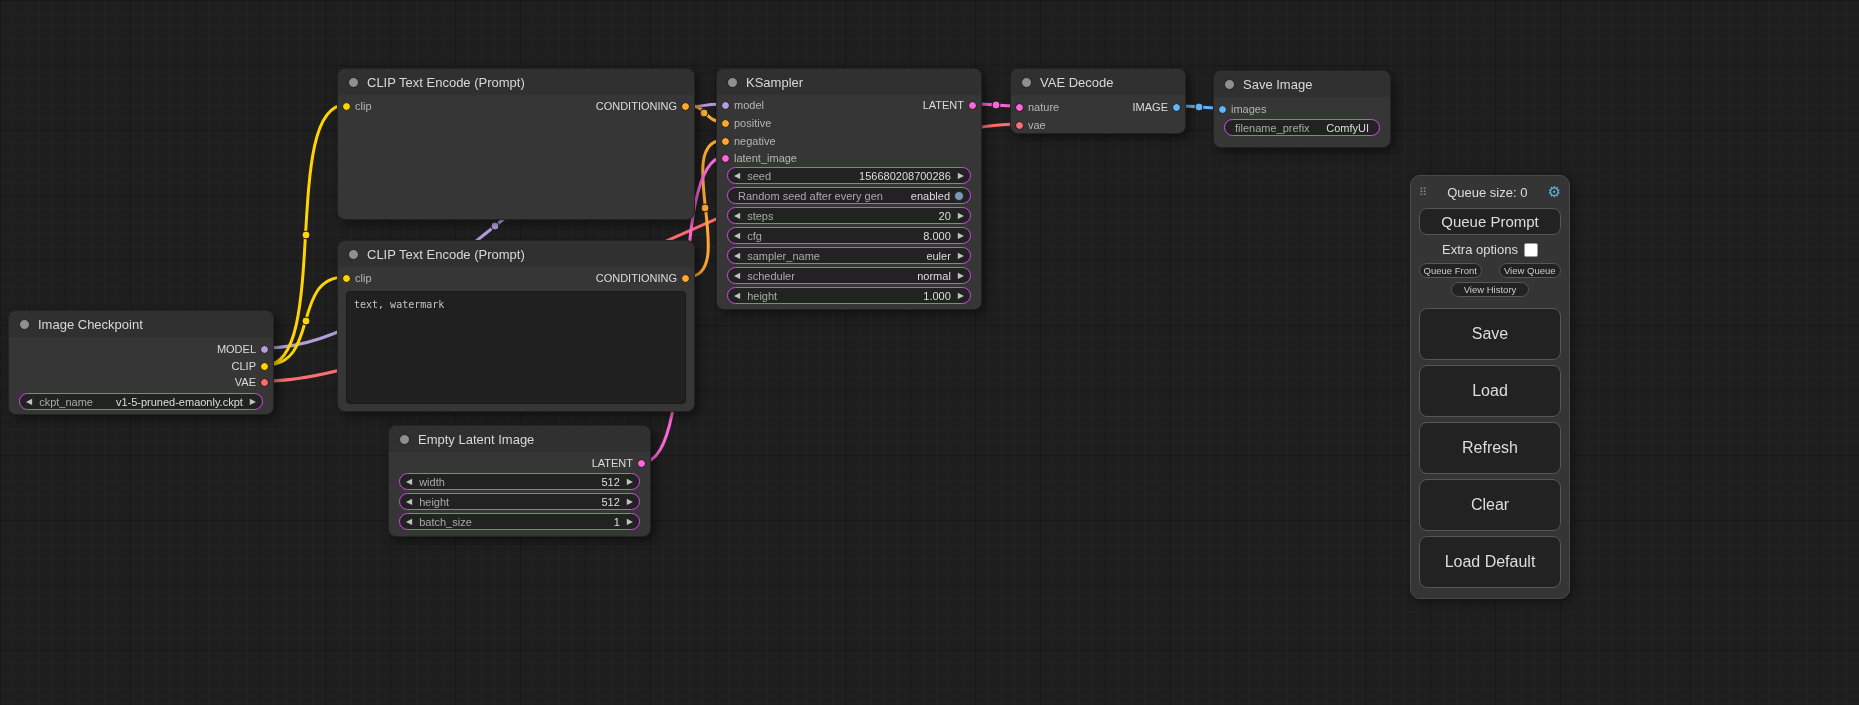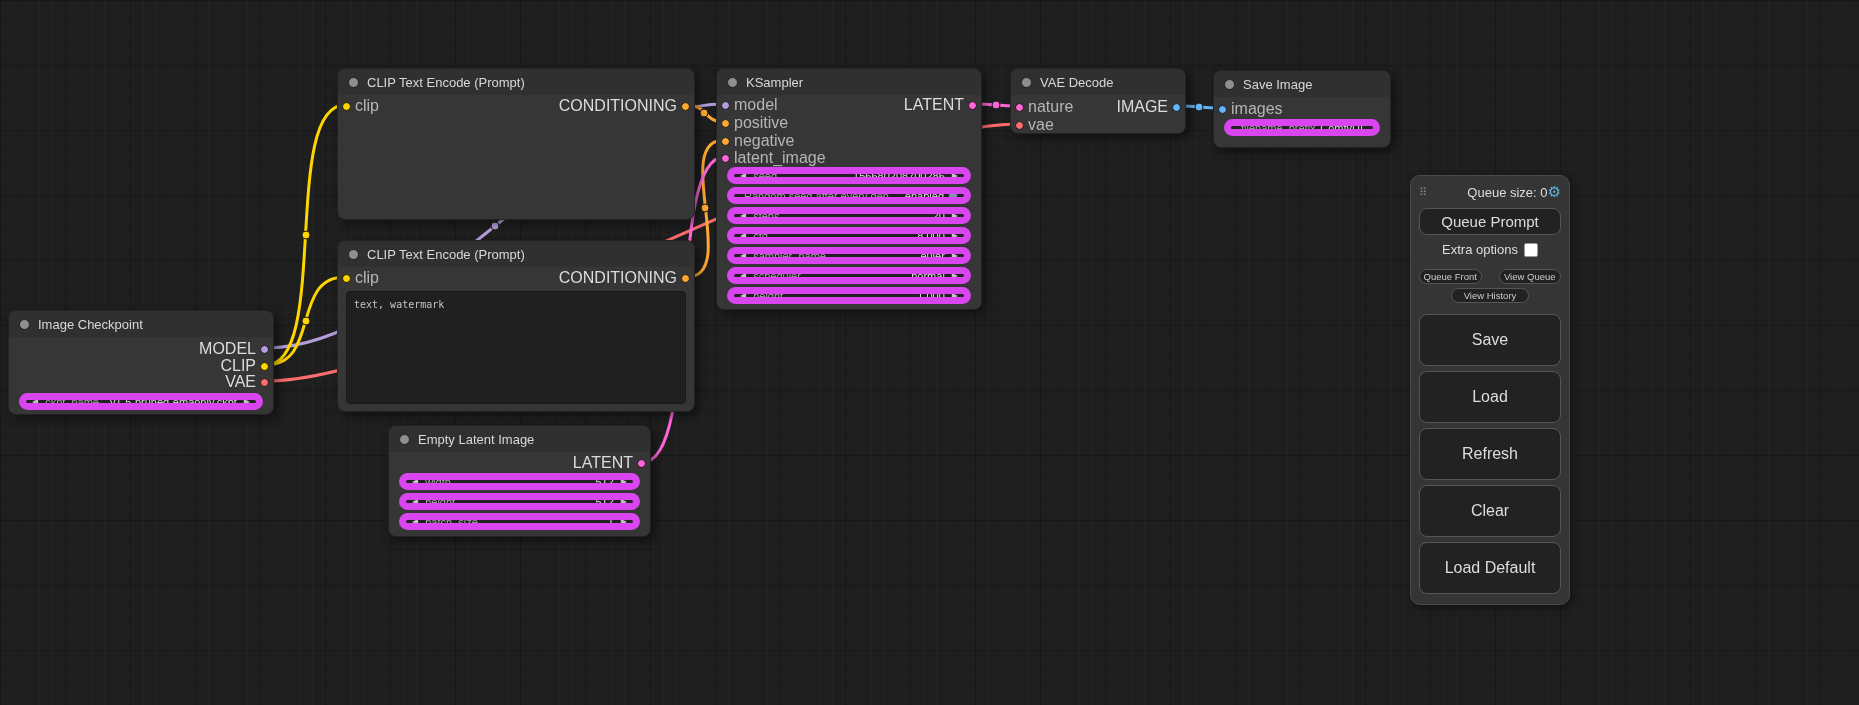--- a/index.html
+++ b/index.html
@@ -18,60 +18,60 @@
   .node{
     position:absolute;background:#363636;border:1px solid #232323;border-radius:8px;
     box-shadow:4px 4px 10px rgba(0,0,0,.45);z-index:2;box-sizing:border-box;
   }
   .node-title{
     position:absolute;left:0;right:0;top:0;height:26px;background:#303030;
     border-radius:7px 7px 0 0;display:flex;align-items:center;padding:5px 10px;gap:8px;box-sizing:border-box;
   }
   .collapse-dot{width:9px;height:9px;border-radius:50%;background:#8f8f8f;border:1px solid #1f1f1f;flex:0 0 auto}
   .title-text{font-size:13px;color:#d8d8d8;white-space:nowrap}
-  .slot{position:absolute;height:16px;line-height:16px;font-size:16px;white-space:nowrap}
+  .slot{position:absolute;height:16px;line-height:16px;font-size:11px;white-space:nowrap}
   .slot-in{left:0;padding-left:17px;color:#b5b5b5}
   .slot-out{right:0;padding-right:17px;color:#dcdcdc}
   .slot .dot{position:absolute;width:9px;height:9px;border-radius:50%;top:3.5px;border:1px solid #161616;box-sizing:border-box}
   .slot-in .dot{left:4px}
   .slot-out .dot{right:4px}
   .d-model{background:#B39DDB}.d-clip{background:#FFD500}.d-vae{background:#FF6E6E}
   .d-cond{background:#FFA931}.d-latent{background:#FF66D9}.d-image{background:#64B5F6}
   .widget{
-    position:absolute;left:10px;right:10px;height:17px;background:#222;border:7px solid #d946ef;
+    position:absolute;left:10px;right:10px;height:17px;background:#222;border:1px solid #d946ef;
     border-radius:9px;display:flex;align-items:center;padding:0 6px;font-size:11px;color:#a9a9a9;
     box-sizing:border-box;white-space:nowrap;overflow:hidden;
   }
   .widget .arrow{color:#c2c2c2;font-size:8px;line-height:1;flex:0 0 auto;cursor:pointer}
   .widget .wname{margin-left:7px}
   .widget .wvalue{margin-left:auto;margin-right:7px;color:#ddd}
   .widget.no-arrows .wname{margin-left:4px}
   .widget.no-arrows .wvalue{margin-right:4px}
   .toggle-circle{width:10px;height:10px;border-radius:50%;background:#7b98b5;border:1px solid #2a2a2a;box-sizing:border-box;flex:0 0 auto}
   .prompt{
     position:absolute;left:8px;right:8px;background:#202020;border:1px solid #1a1a1a;border-radius:4px;
     padding:5px 7px;font-family:"DejaVu Sans Mono",monospace;font-size:10px;color:#c5c5c5;
     line-height:1.5;box-sizing:border-box;overflow:hidden;white-space:pre-wrap;
   }
   #queue-panel{
     position:absolute;left:1410px;top:175px;width:160px;background:#353535;border:1px solid #4a4a4a;
     border-radius:10px;padding:6px 8px 10px;z-index:5;box-sizing:border-box;box-shadow:3px 3px 10px rgba(0,0,0,.4);
   }
   .qp-header{display:flex;align-items:center;height:20px;color:#ddd;font-size:13px}
-  .qp-size{flex:1;text-align:right}
+  .qp-size{flex:1;text-align:center}
   .drag-handle{color:#8a8a8a;font-size:11px;cursor:grab}
   .gear{color:#5db3d9;font-size:15px;cursor:pointer}
   .qp-btn{
     display:block;width:100%;background:#222;border:1px solid #565656;border-radius:8px;color:#ddd;
     font-size:16px;padding:16px 0;margin-top:5px;font-family:inherit;cursor:pointer;text-align:center;
   }
   #queue-prompt{font-size:15px;padding:4px 0;margin-top:6px}
   .qp-extra{display:flex;justify-content:center;align-items:center;gap:6px;color:#ddd;font-size:13px;margin-top:7px}
   .qp-checkbox{width:12px;height:12px;background:#fff;border:1px solid #9a9a9a;border-radius:2px;cursor:pointer}
-  .qp-srow{display:flex;gap:17px;margin-top:12px}
+  .qp-srow{display:flex;gap:17px;margin-top:6px}
   .qp-sbtn{
     flex:1;background:#222;border:1px solid #565656;border-radius:8px;color:#ccc;font-size:9.5px;
     padding:1px 2px;font-family:inherit;cursor:pointer;white-space:nowrap;
   }
   .qp-center{display:flex;justify-content:center;margin-top:4px}
   .qp-center .qp-sbtn{flex:0 0 auto;padding:1px 12px}
   .qp-group{margin-top:11px}
 </style>
 </head>
 <body>

